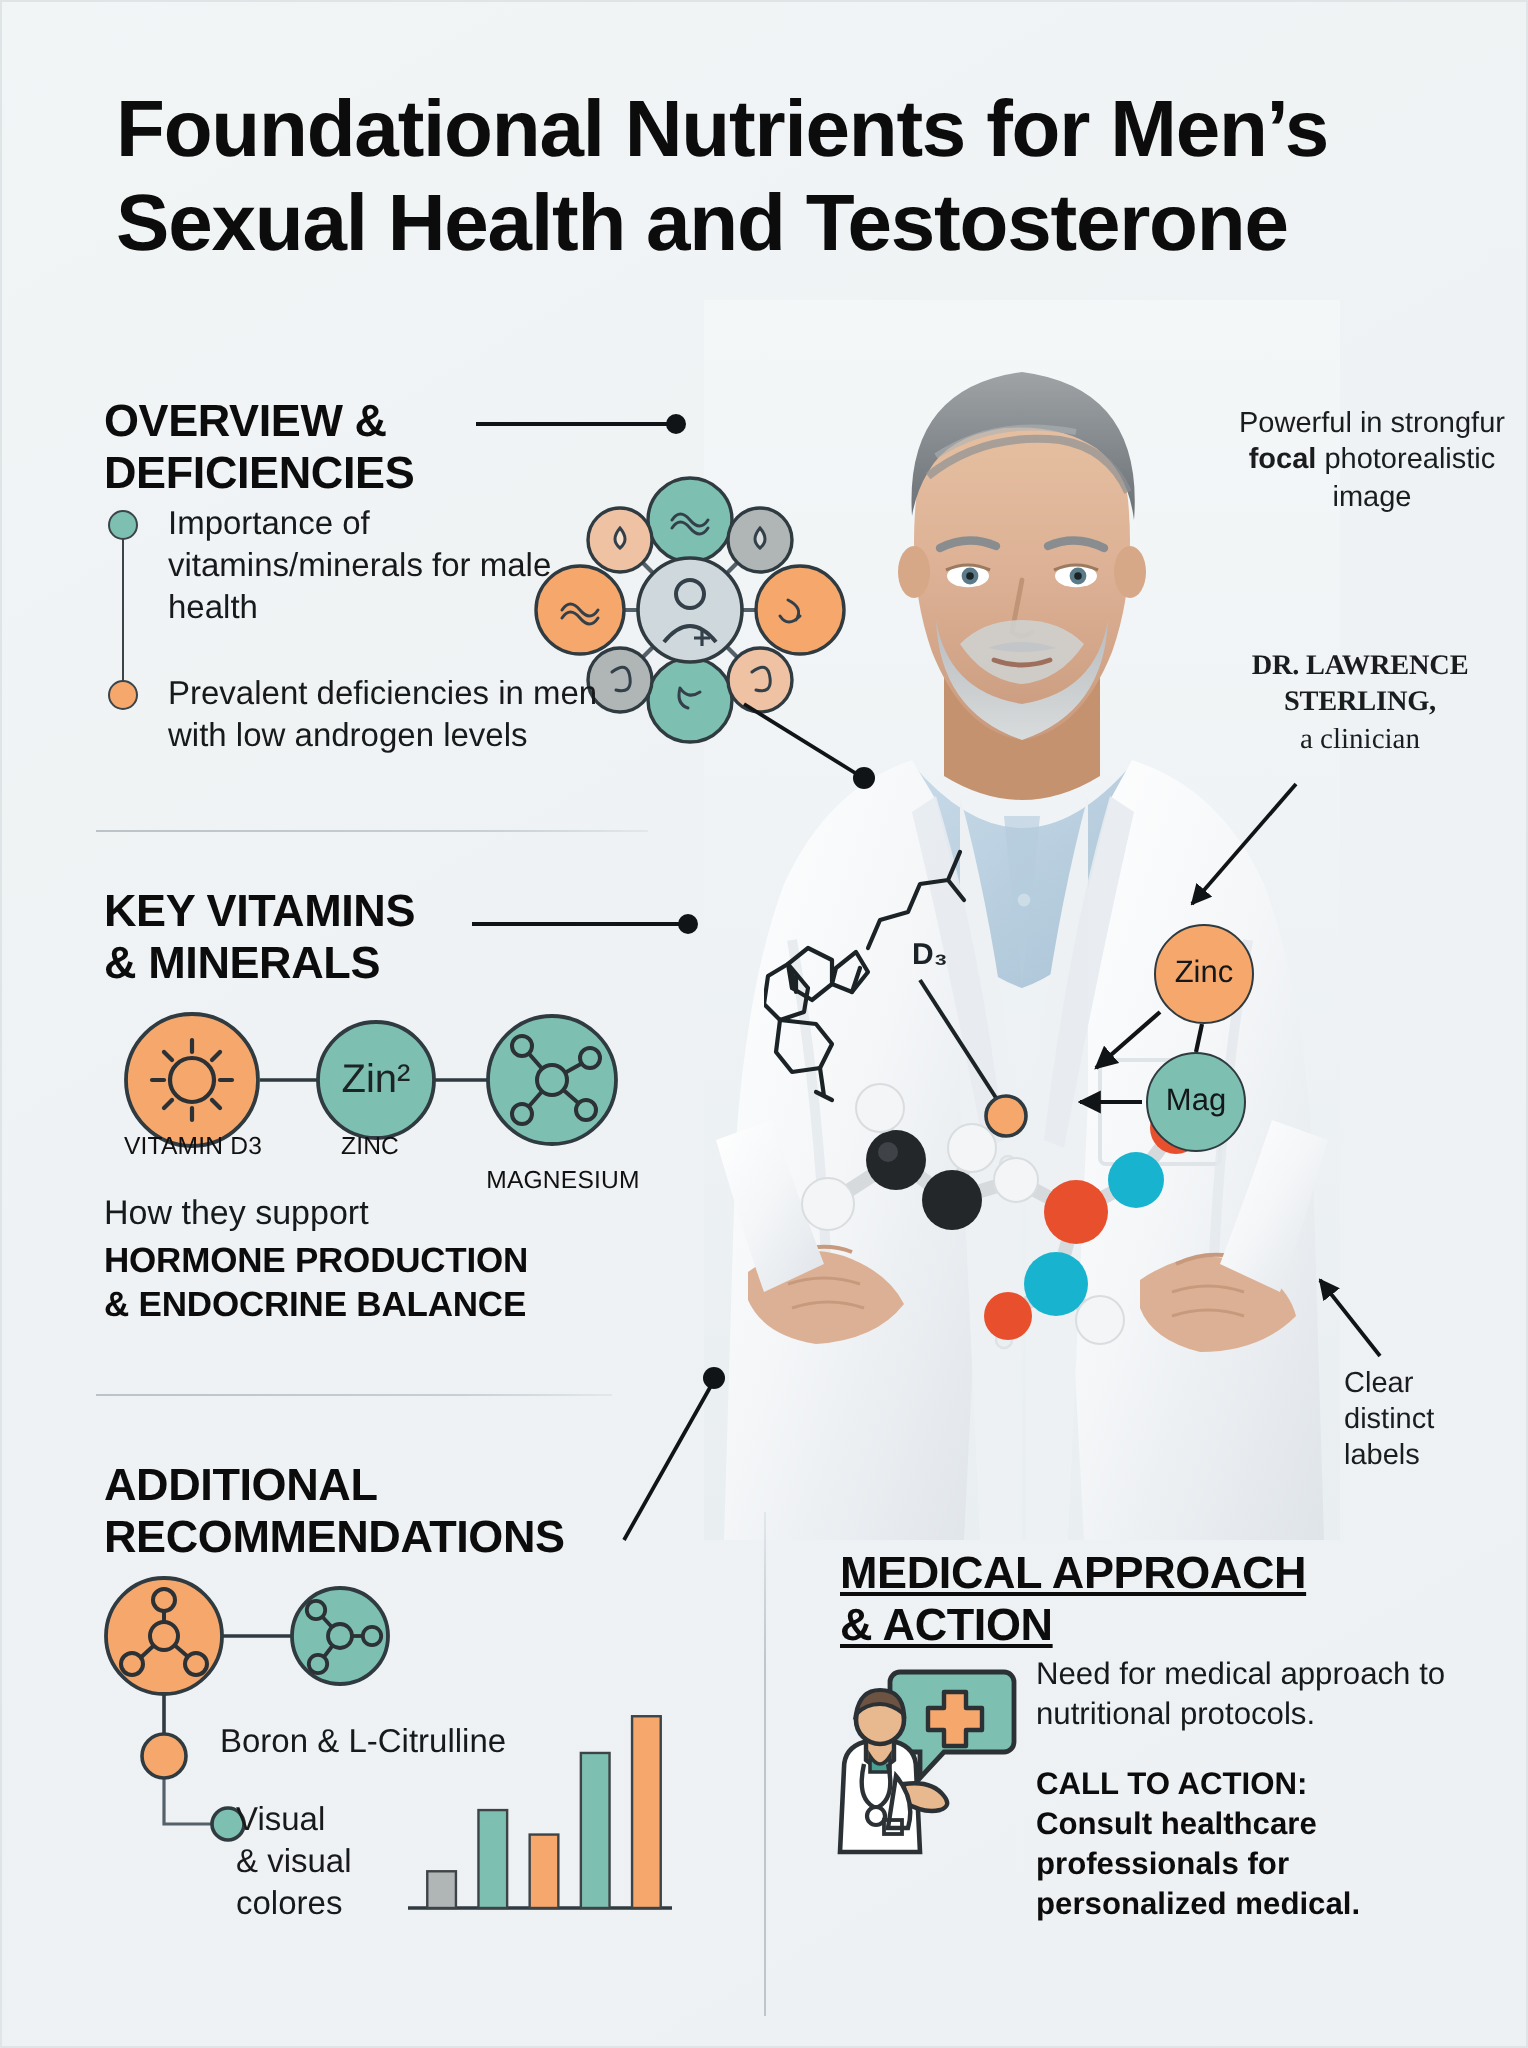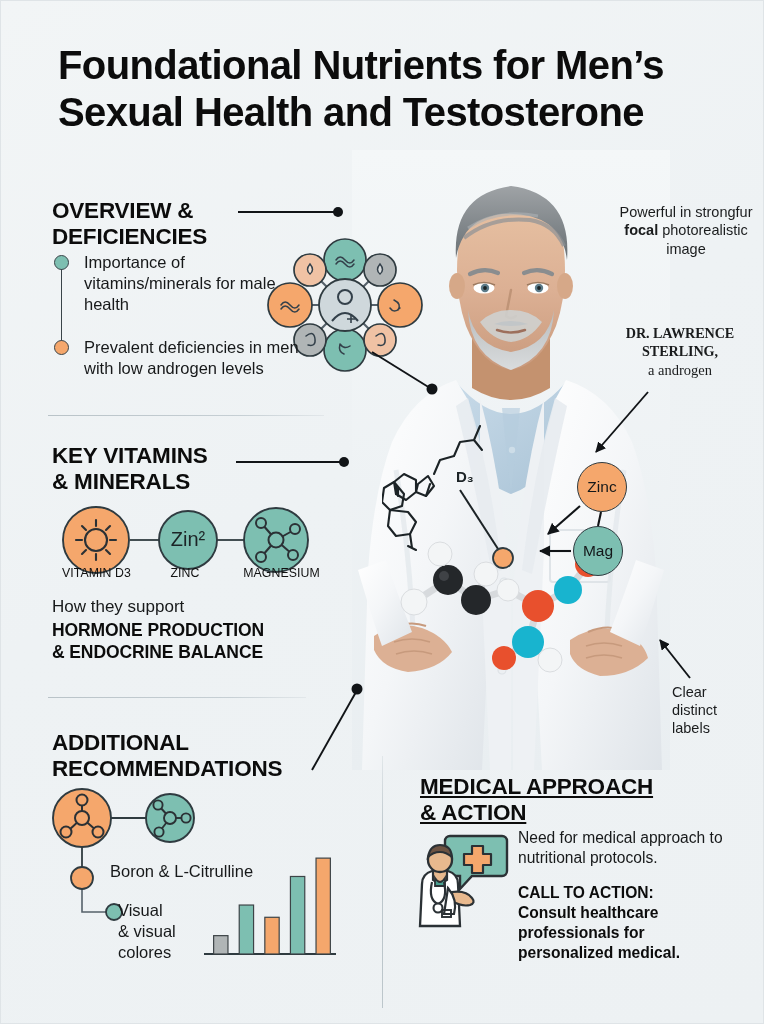--- a/index.html
+++ b/index.html
@@ -133,21 +133,21 @@
   }
   .chain-labels span {
     font-size: 12.3px;
     font-weight: normal;
     letter-spacing: 0.1px;
     color: #111;
     text-align: center;
   }
   .cl0 { width: 97px; }
   .cl1 { width: 80px; }
-  .cl2 { width: 113px; }
+  .cl2 { width: 113px; margin-top: 17px; }
 
   .support {
     position: absolute;
     left: 52px; top: 596px;
     width: 300px;
     z-index: 30;
   }
   .support .lead {
     font-size: 17px;
     color: #17191a;
@@ -640,21 +640,21 @@
     <span>Mag</span>
   </div>
 
   <div class="ann ann-powerful">
     <span>Powerful in strongfur </span><b>focal</b><span> photorealistic image</span>
   </div>
 
   <div class="ann ann-doctor">
     <div class="name">DR. LAWRENCE</div>
     <div class="name">STERLING,</div>
-    <div>a androgen</div>
+    <div>a clinician</div>
   </div>
 
   <div class="ann ann-clear">
     <div>Clear</div>
     <div>distinct</div>
     <div>labels</div>
   </div>
 
   <div class="leaders">
     <svg viewBox="0 0 764 1024" aria-hidden="true">

